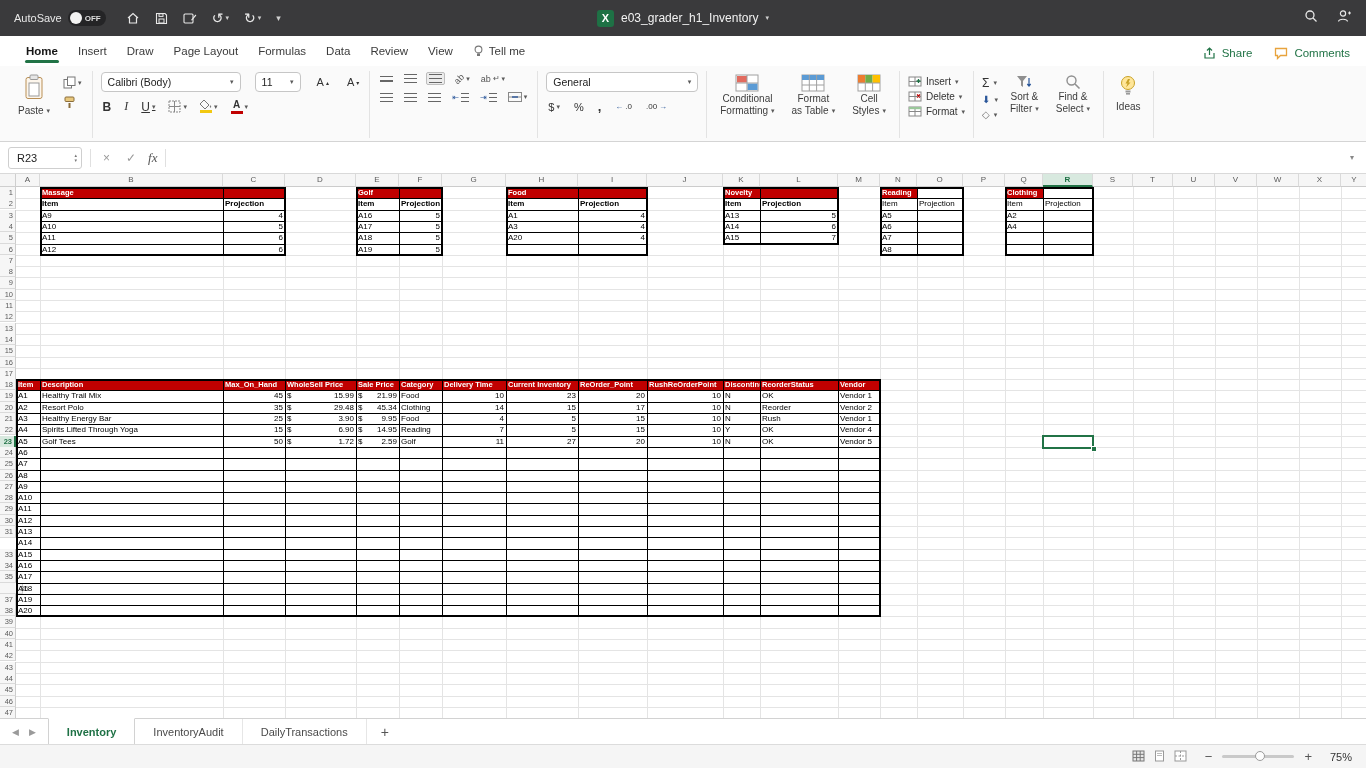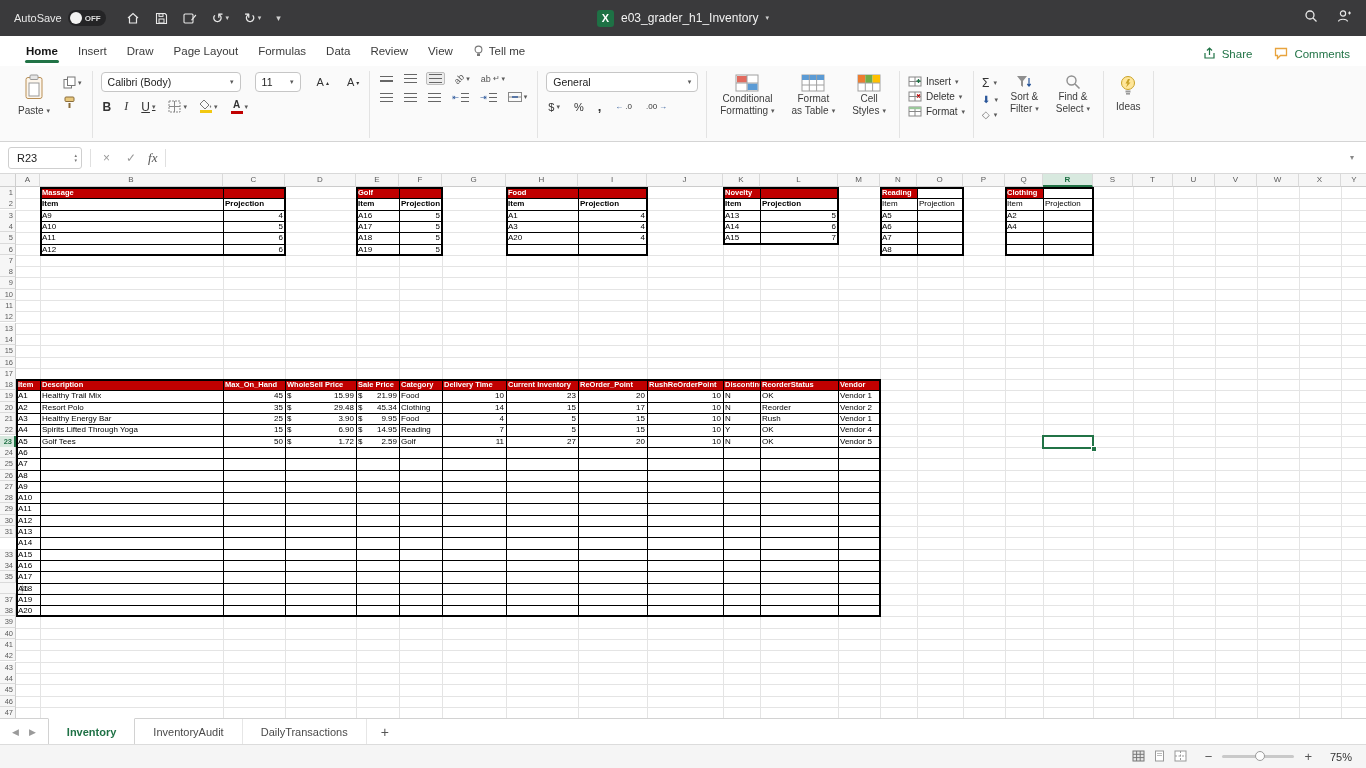--- a/index.html
+++ b/index.html
@@ -16,21 +16,21 @@
   .glyph{font-size:14px;line-height:14px;color:#e8e8e8;}
   .tb-title{position:absolute;left:50%;top:0;height:36px;transform:translateX(-50%);display:flex;align-items:center;gap:7px;font-size:12px;color:#f2f2f2;}
   .xl-badge{width:17px;height:17px;background:#1E7145;border-radius:3px;color:#fff;font-weight:bold;font-size:11px;display:flex;align-items:center;justify-content:center;}
   .tb-right{margin-left:auto;display:flex;align-items:center;gap:18px;}
   
   .tabrow{height:30px;background:#ffffff;display:flex;align-items:flex-end;padding:0 16px;box-sizing:border-box;}
   .rtab{font-size:11.5px;color:#3b3b3b;padding:5px 10px 9px;position:relative;display:flex;align-items:center;gap:5px;cursor:default;}
   .rtab.active{font-weight:bold;color:#161616;}
   .rtab.active::after{content:"";position:absolute;left:9px;right:9px;bottom:3px;height:3px;border-radius:2px;background:#217346;}
   .tab-right{margin-left:auto;display:flex;align-items:center;gap:22px;padding-bottom:6px;}
-  .greenbtn{display:flex;align-items:center;gap:6px;font-size:11.5px;color:#217346;}
+  .greenbtn{display:flex;gap:6px;font-size:11.5px;color:#217346;}
   
   .ribbon{height:76px;background:#fafafa;border-bottom:1px solid #d4d4d4;display:flex;align-items:stretch;padding:5px 6px 3px;box-sizing:border-box;}
   .grp{padding:1px 8px;border-right:1px solid #e3e3e3;display:flex;gap:7px;align-items:flex-start;}
   .bigbtn{display:flex;flex-direction:column;align-items:center;gap:3px;font-size:10px;color:#3c3c3c;padding:2px 4px;}
   .lblrow{display:flex;align-items:center;gap:3px;}
   .chev{font-size:7px;color:#5a5a5a;}
   .minicol{display:flex;flex-direction:column;gap:5px;padding-top:3px;}
   .sbtn{display:flex;align-items:center;gap:2px;font-size:11px;color:#333;padding:1px 2px;}
   .col2{display:flex;flex-direction:column;gap:6px;}
   .row{display:flex;align-items:center;gap:14px;}

